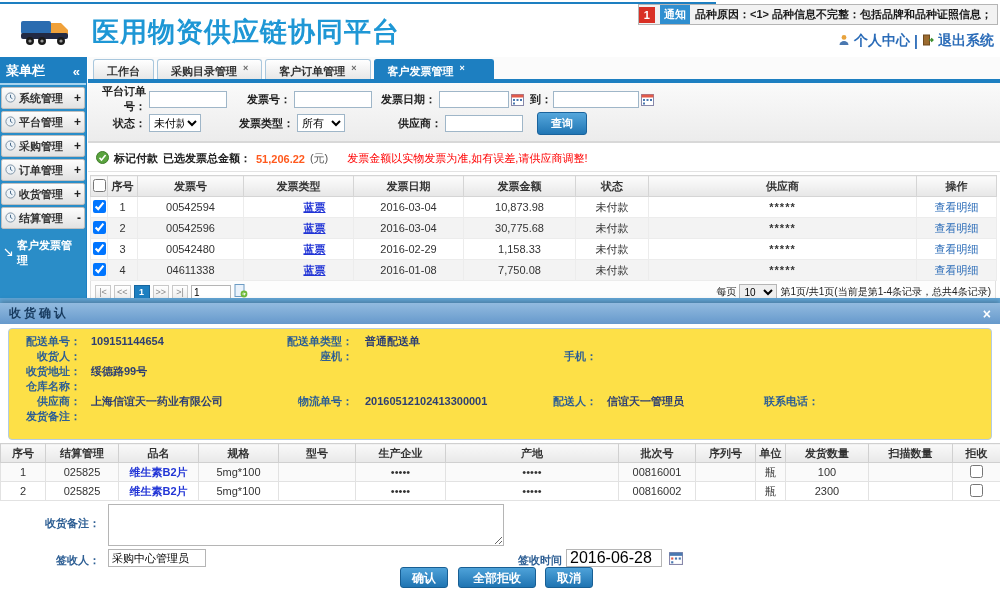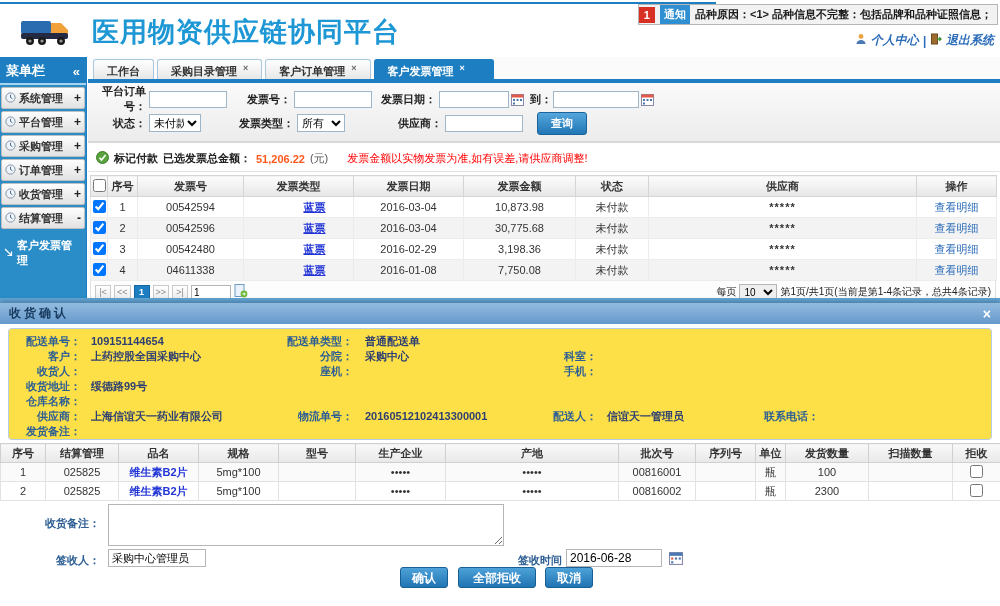--- a/index.html
+++ b/index.html
@@ -6,21 +6,21 @@
   html,body{width:1000px;height:606px;}
   body{position:relative;font-family:"Liberation Sans","DejaVu Sans",sans-serif;background:#fff;overflow:hidden;color:#333;}
   a{cursor:pointer;}
   
   .top-line{position:absolute;top:2px;left:0;width:716px;height:2px;background:#1d7fc1;}
   .logo{position:absolute;left:20px;top:13px;}
   .app-title{position:absolute;left:92px;top:14px;font-size:27px;font-weight:bold;color:#1e97d5;letter-spacing:1px;}
   .notif{position:absolute;top:4px;right:2px;height:21px;display:flex;align-items:center;background:#f2f2f2;border:1px solid #b5b5b5;font-size:11px;font-weight:bold;color:#1a1a1a;padding-right:5px;gap:5px;}
   .notif-count{background:#d93025;color:#fff;padding:2px 5px;}
   .notif-tag{background:#2f8fd0;color:#fff;padding:2px 4px;}
-  .user-links{position:absolute;top:32px;right:6px;display:flex;align-items:center;gap:4px;font-size:12px;color:#2b6cb8;font-weight:bold;font-style:italic;}
+  .user-links{position:absolute;top:32px;right:6px;display:flex;align-items:center;gap:4px;font-size:14px;color:#2b6cb8;font-weight:bold;}
   
   .sidebar{position:absolute;left:0;top:57px;width:87px;height:246px;background:#2a8dc8;display:flex;flex-direction:column;border-right:1px solid #1d7fc1;}
   .sidebar-header{background:#1d7fc1;color:#fff;font-size:13px;font-weight:bold;padding:5px 6px 3px;display:flex;justify-content:space-between;align-items:center;border-bottom:2px solid #a9d4ee;}
   .menu-item{display:flex;align-items:center;gap:3px;margin:2px 1px 0;padding:0 3px;height:22px;background:linear-gradient(#fdfdfd,#e2e2e2);border:1px solid #bfbfbf;border-radius:2px;font-size:11px;font-weight:bold;color:#333;cursor:pointer;}
   .menu-toggle{margin-left:auto;font-weight:bold;font-size:12px;color:#222;}
   .submenu{flex:1;padding:6px 2px;}
   .submenu-item{display:flex;align-items:center;gap:4px;color:#fff;font-size:11px;font-weight:bold;padding:3px 2px;cursor:pointer;}
   
   .main{position:absolute;left:88px;top:57px;width:912px;height:246px;}
   .tabbar{height:26px;display:flex;gap:3px;padding:2px 2px 0 5px;background:#fbfbfb;border-bottom:4px solid #1d7fc1;}
@@ -72,21 +72,21 @@
   .product-table th{background:linear-gradient(#f9f9f9,#e8e8e8);border:1px solid #d0d0d0;font-size:11px;height:19px;font-weight:bold;color:#333;}
   .product-table td{border:1px solid #e2e2e2;font-size:11px;height:19px;text-align:center;background:#fff;color:#333;}
   .product-table tr.alt td{background:#fafafa;}
   .pname{color:#2134d6;font-weight:bold;}
   .pnum{color:#334a7c;}
   .remark-label{position:absolute;left:40px;top:213px;width:60px;text-align:right;font-size:11px;font-weight:bold;color:#2e5f94;}
   .remark-area{position:absolute;left:108px;top:201px;width:396px;height:42px;border:1px solid #b5b5b5;font-size:11px;font-family:inherit;}
   .sign-label{position:absolute;left:40px;top:250px;width:60px;text-align:right;font-size:11px;font-weight:bold;color:#2e5f94;}
   .sign-input{position:absolute;left:108px;top:246px;width:98px;height:18px;border:1px solid #b5b5b5;font-size:11px;padding:0 3px;}
   .time-label{position:absolute;left:504px;top:250px;width:58px;text-align:right;font-size:11px;font-weight:bold;color:#2e5f94;}
-  .time-input{position:absolute;left:566px;top:246px;width:96px;height:18px;border:1px solid #b5b5b5;font-size:12px;padding:0 3px;}
+  .time-input{position:absolute;left:566px;top:246px;width:96px;height:18px;border:1px solid #b5b5b5;font-size:16px;padding:0 3px;}
   .time-cal{position:absolute;left:669px;top:248px;cursor:pointer;}
   .btn-modal{position:absolute;height:21px;background:linear-gradient(#4ea2d9,#1f74b2);border:1px solid #185f94;border-radius:3px;color:#fff;font-weight:bold;font-size:12px;text-align:center;line-height:18px;cursor:pointer;}
   .btn-confirm{left:400px;top:264px;width:48px;}
   .btn-reject{left:458px;top:264px;width:78px;}
   .btn-cancel{left:545px;top:264px;width:48px;}
 </style>
 </head>
 <body>
 
 <div class="top-line"></div>
@@ -311,21 +311,21 @@
       <td>未付款</td>
       <td class="supplier-cell">*****</td>
       <td><a class="detail-link">查看明细</a></td>
     </tr>
     <tr>
       <td><input type="checkbox" checked="" style=""></td>
       <td>3</td>
       <td>00542480</td>
       <td><a class="type-link">蓝票</a></td>
       <td>2016-02-29</td>
-      <td>3,198.36</td>
+      <td>1,158.33</td>
       <td>未付款</td>
       <td class="supplier-cell">*****</td>
       <td><a class="detail-link">查看明细</a></td>
     </tr>
     <tr class="alt">
       <td><input type="checkbox" checked="" style=""></td>
       <td>4</td>
       <td>04611338</td>
       <td><a class="type-link">蓝票</a></td>
       <td>2016-01-08</td>
@@ -364,28 +364,20 @@
     <span>收货确认</span>
     <span class="modal-close">×</span>
   </div>
 
   <div class="info-panel">
     <div class="info-row">
       <span class="ilabel c1l">配送单号：</span>
       <span class="ivalue c1v">109151144654</span>
       <span class="ilabel c2l">配送单类型：</span>
       <span class="ivalue c2v">普通配送单</span>
-    </div>
-    <div class="info-row">
-      <span class="ilabel c1l">客户：</span>
-      <span class="ivalue c1v">上药控股全国采购中心</span>
-      <span class="ilabel c2l">分院：</span>
-      <span class="ivalue c2v">采购中心</span>
-      <span class="ilabel c3l">科室：</span>
-      <span class="ivalue c3v"></span>
     </div>
     <div class="info-row">
       <span class="ilabel c1l">收货人：</span>
       <span class="ivalue c1v"></span>
       <span class="ilabel c2l">座机：</span>
       <span class="ivalue c2v"></span>
       <span class="ilabel c3l">手机：</span>
       <span class="ivalue c3v"></span>
     </div>
     <div class="info-row">

